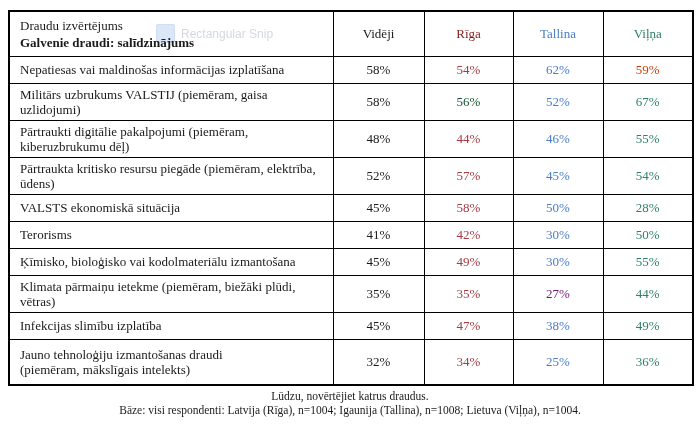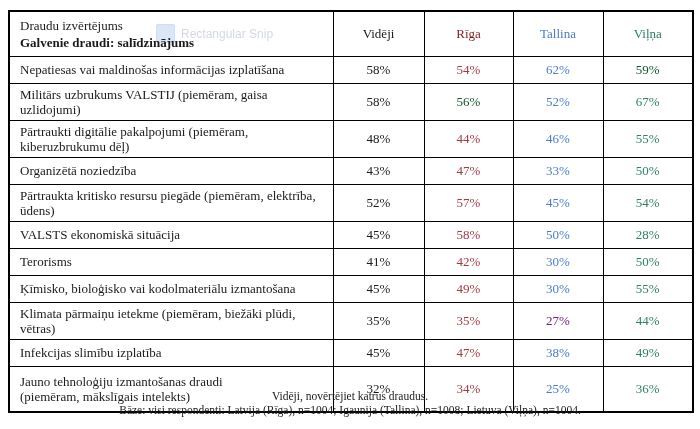--- a/index.html
+++ b/index.html
@@ -78,51 +78,41 @@
     </thead>
     <tbody>
         <tr>
       <td class="label">
         <div class="l1">Nepatiesas vai maldinošas informācijas izplatīšana</div>
 
       </td>
     <td class="val" style="color: rgb(26, 26, 26);">58%</td>
           <td class="val" style="color: rgb(164, 59, 68);">54%</td>
           <td class="val" style="color: rgb(74, 124, 199);">62%</td>
-          <td class="val" style="color: #14532d; margin-top: 24px;">59%</td>
+          <td class="val" style="color: #c2410c; margin-top: 24px;">59%</td>
         </tr>
         <tr>
       <td class="label">
         <div class="l1">Militārs uzbrukums VALSTIJ (piemēram, gaisa uzlidojumi)</div>
 
       </td>
     <td class="val" style="color: rgb(26, 26, 26);">58%</td>
           <td class="val" style="color: #14532d;">56%</td>
           <td class="val" style="color: rgb(74, 124, 199);">52%</td>
           <td class="val" style="color: rgb(46, 129, 101);">67%</td>
         </tr>
         <tr>
       <td class="label">
         <div class="l1">Pārtraukti digitālie pakalpojumi (piemēram, kiberuzbrukumu dēļ)</div>
 
       </td>
     <td class="val" style="color: rgb(26, 26, 26);">48%</td>
           <td class="val" style="color: rgb(164, 59, 68);">44%</td>
           <td class="val" style="color: rgb(74, 124, 199);">46%</td>
           <td class="val" style="color: rgb(46, 129, 101);">55%</td>
-        </tr>
-        <tr>
-      <td class="label">
-        <div class="l1">Organizētā noziedzība</div>
-
-      </td>
-    <td class="val" style="color: rgb(26, 26, 26);">43%</td>
-          <td class="val" style="color: rgb(164, 59, 68);">47%</td>
-          <td class="val" style="color: rgb(74, 124, 199);">33%</td>
-          <td class="val" style="color: rgb(46, 129, 101);">50%</td>
         </tr>
         <tr>
       <td class="label">
         <div class="l1">Pārtraukta kritisko resursu piegāde (piemēram, elektrība, ūdens)</div>
 
       </td>
     <td class="val" style="color: rgb(26, 26, 26);">52%</td>
           <td class="val" style="color: rgb(164, 59, 68);">57%</td>
           <td class="val" style="color: rgb(74, 124, 199);">45%</td>
           <td class="val" style="color: rgb(46, 129, 101);">54%</td>
@@ -184,17 +174,17 @@
       </td>
     <td class="val" style="color: rgb(26, 26, 26);">32%</td>
           <td class="val" style="color: rgb(164, 59, 68);">34%</td>
           <td class="val" style="color: rgb(74, 124, 199);">25%</td>
           <td class="val" style="color: rgb(46, 129, 101);">36%</td>
         </tr>
       </tbody>
   </table>
 
   <div class="footer">
-    <div>Vidēji, novērtējiet katrus draudus.</div>
+    <div>Lūdzu, novērtējiet katrus draudus.</div>
     <div>Bāze: visi respondenti: Latvija (Rīga), n=1004; Igaunija (Tallina), n=1008; Lietuva (Viļņa), n=1004.</div>
   </div>
 
 </div>
 
 </body></html>

